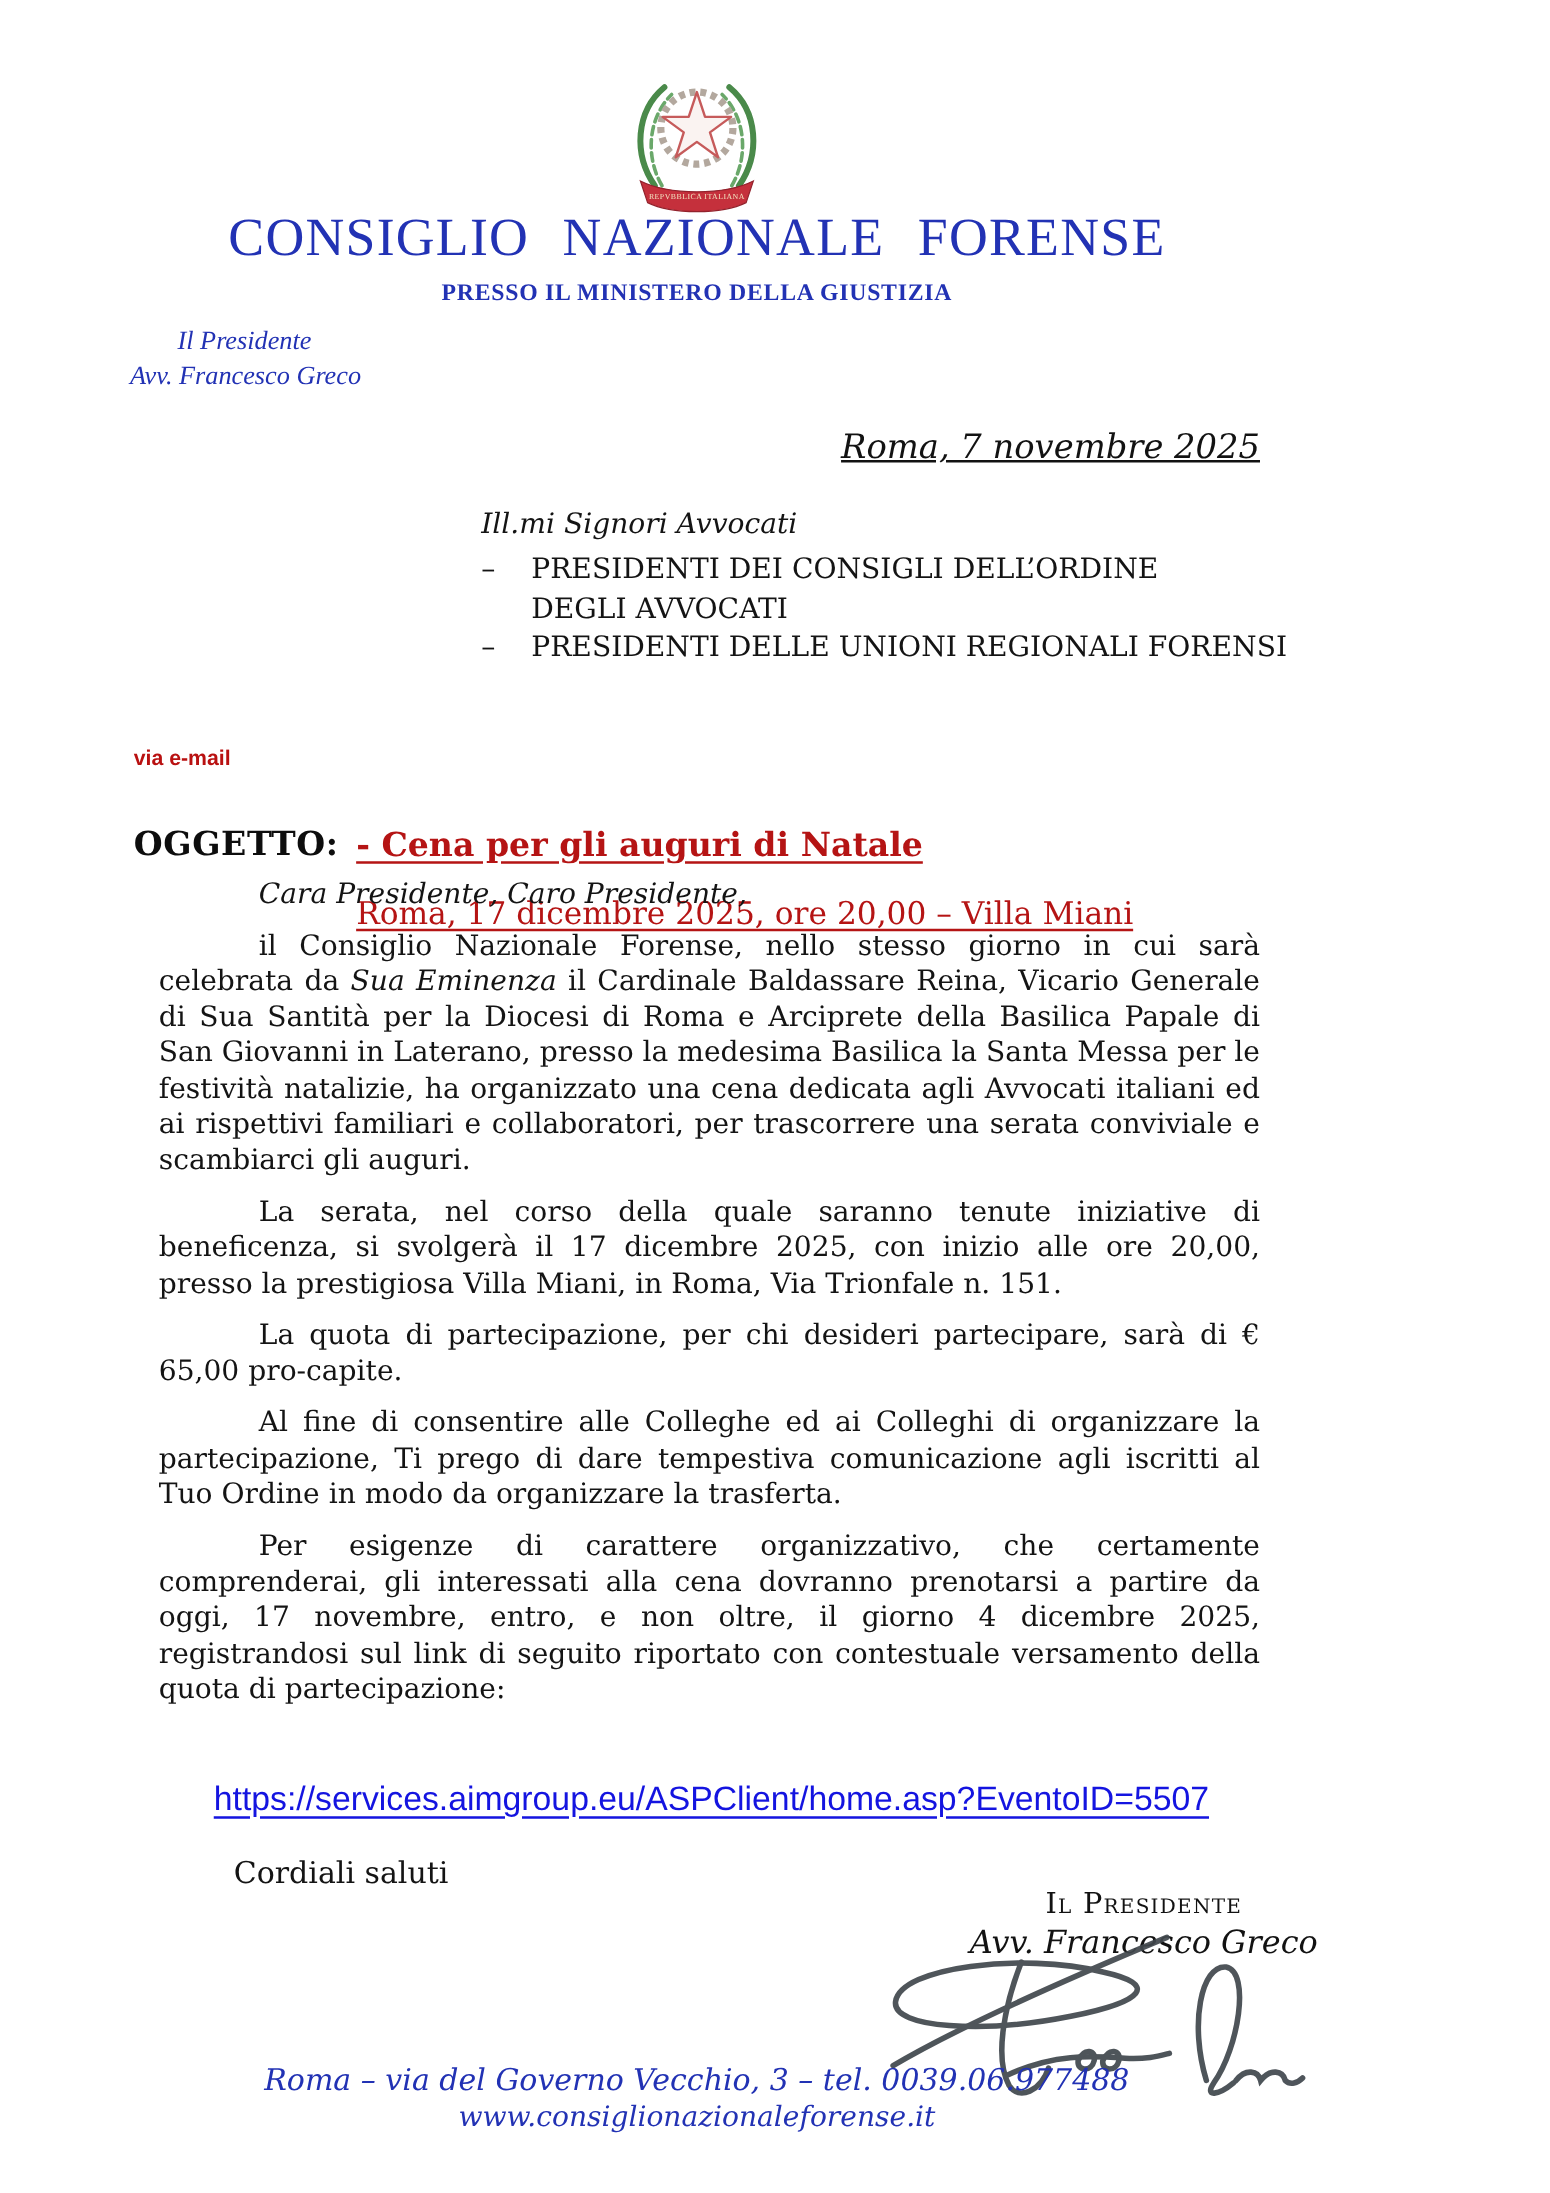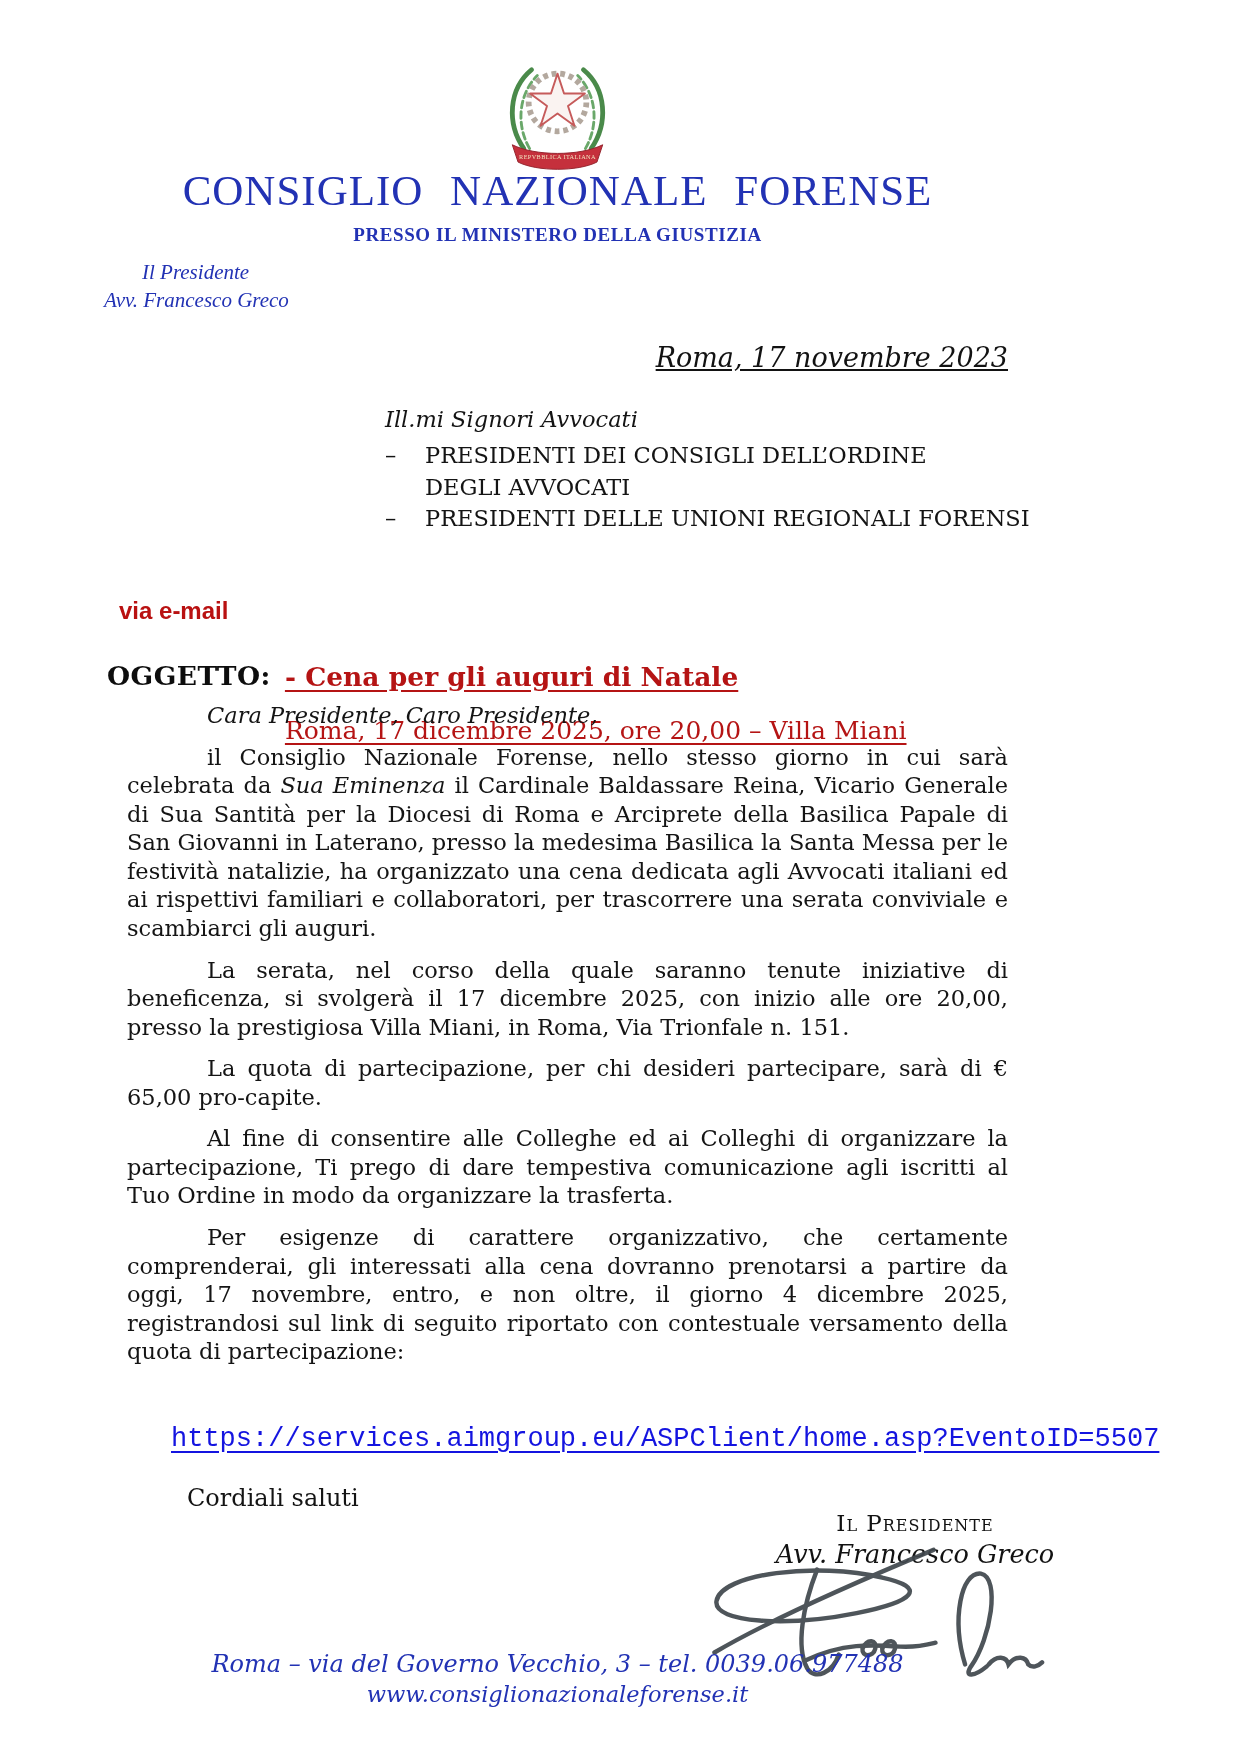--- a/index.html
+++ b/index.html
@@ -52,38 +52,38 @@
   .recipients .salutation{font-style:italic;margin-bottom:8px;}
   .recip-row{display:flex;line-height:1.4;}
   .recip-bullet{width:40px;flex:0 0 40px;}
   .recip-text{white-space:pre-line;}
   .recip-text.nowrap{white-space:nowrap;}
   .loro-sedi-row{top:540px;text-align:right;}
   .loro-sedi{font-size:23px;letter-spacing:7px;word-spacing:12px;
     text-decoration:underline;text-underline-offset:5px;color:#121212;}
   .via-email{position:absolute;left:107px;top:597px;
     font-family:"Liberation Sans",sans-serif;font-weight:700;
-    font-size:24px;color:var(--accent_red);margin-left:12px;}
+    font-size:17px;color:var(--accent_red);}
   
   .oggetto{position:absolute;left:107px;top:660px;display:flex;align-items:flex-start;}
   .oggetto-label{font-weight:700;font-size:26.5px;letter-spacing:.5px;color:#0d0d0d;
     margin-right:14px;white-space:nowrap;}
   .oggetto-lines{padding-top:1px;}
   .oggetto-line1{font-weight:700;font-size:26.5px;color:var(--oggetto_red);
     text-decoration:underline;text-underline-offset:4px;white-space:nowrap;}
   .oggetto-line2{font-size:25px;color:var(--oggetto_red);margin-top:24px;
     text-decoration:underline;text-underline-offset:4px;white-space:nowrap;}
   
   .letter-body{position:absolute;left:107px;top:701px;width:901px;
     font-size:22.5px;line-height:1.27;text-align:justify;}
   .letter-body p{text-indent:80px;margin-bottom:13px;margin-left:20px;}
   .greeting{font-style:italic;text-align:left;margin-bottom:15px;}
   .italic{font-style:italic;}
   .link-row{position:absolute;left:107px;top:1424px;width:940px;}
-  .reg-link{margin-left:64px;font-family:Liberation Mono, monospace;
+  .reg-link{margin-left:64px;font-family:Liberation Sans, sans-serif;
     font-size:27px;color:var(--link_blue);text-decoration:underline;
     text-underline-offset:5px;cursor:pointer;white-space:nowrap;}
   .closing{position:absolute;left:187px;top:1484px;font-size:24px;}
   
   .sig-block{position:absolute;left:700px;top:1510px;width:430px;text-align:center;}
   .sig-role{font-variant:small-caps;font-size:23px;letter-spacing:1px;color:#121212;}
   .sig-name{font-style:italic;font-size:25.5px;margin-top:3px;color:#121212;}
   .sig-svg{position:absolute;left:664px;top:1544px;width:395px;height:148px;}
   
   .footer{top:1650px;text-align:center;font-style:italic;color:var(--brand_blue);}
@@ -112,21 +112,21 @@
   </svg>
 
   <div class="content-col title">CONSIGLIO NAZIONALE FORENSE</div>
   <div class="content-col subtitle">PRESSO IL MINISTERO DELLA GIUSTIZIA</div>
 
   <div class="president">
     <div class="role">Il Presidente</div>
     <div>Avv. Francesco Greco</div>
   </div>
 
-  <div class="content-col dateline">Roma, 17 novembre 2023</div>
+  <div class="content-col dateline">Roma, 7 novembre 2025</div>
 
   <div class="recipients">
     <div class="salutation">Ill.mi Signori Avvocati</div>
     <div class="recip-row">
       <span class="recip-bullet">–</span>
       <span class="recip-text">PRESIDENTI DEI CONSIGLI DELL’ORDINE
 DEGLI AVVOCATI</span>
     </div>
     <div class="recip-row">
       <span class="recip-bullet">–</span>

